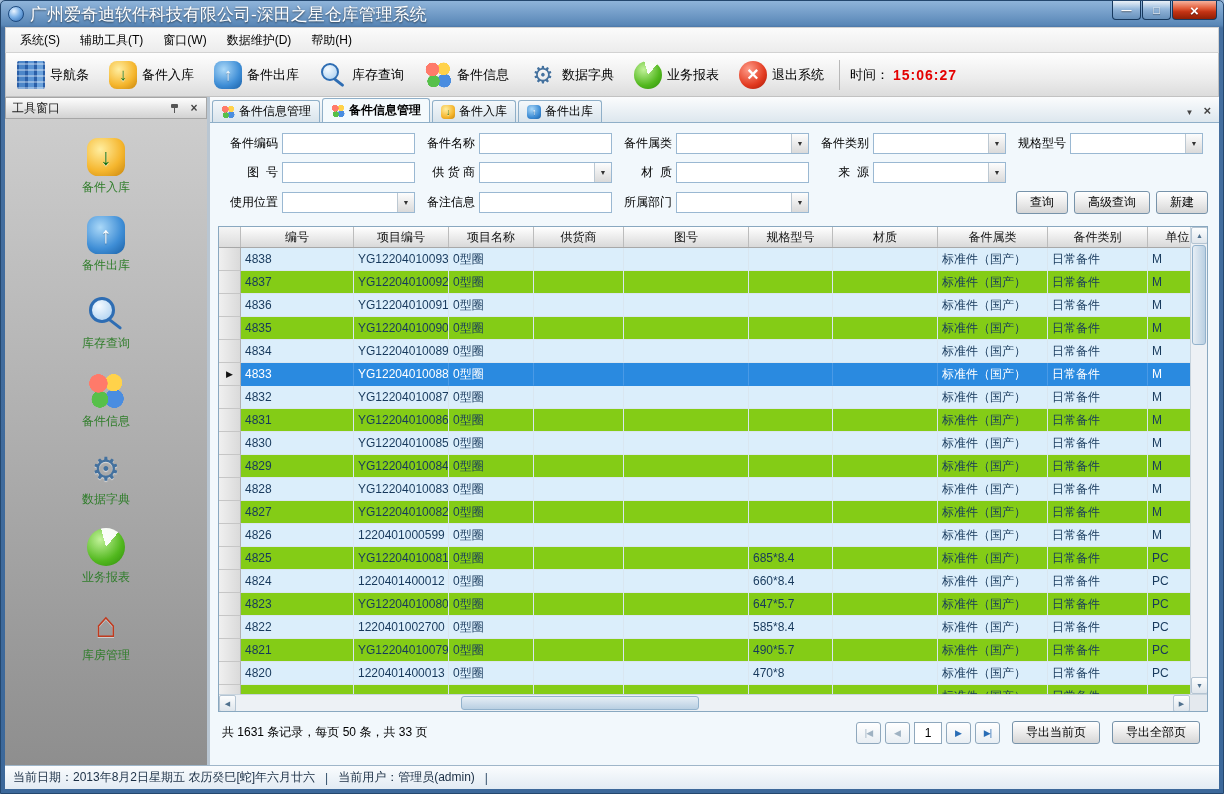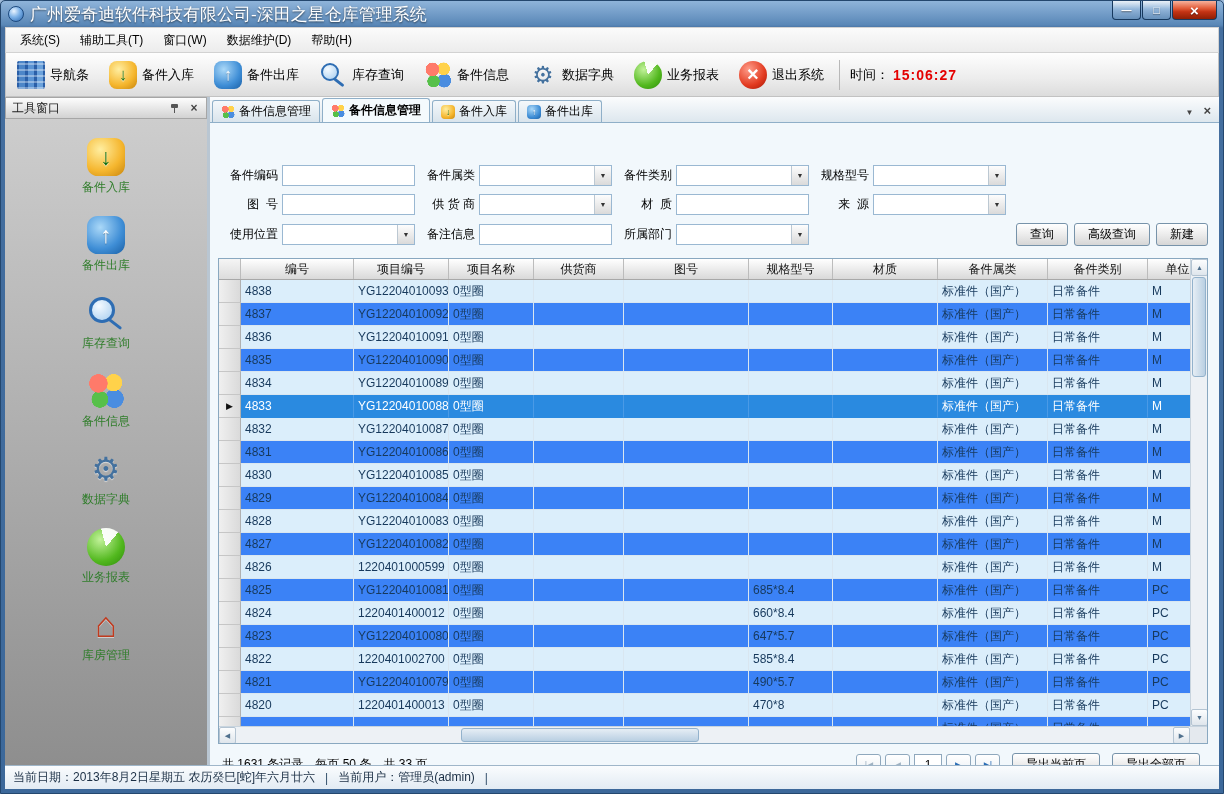--- a/index.html
+++ b/index.html
@@ -71,41 +71,41 @@
 .tabstrip{height:26px;flex:none;display:flex;align-items:flex-end;background:linear-gradient(#fbfcfd,#dde7ee);border-bottom:1px solid #8fafc8;padding:2px 44px 0 2px;position:relative;}
 .tabs{display:flex;align-items:flex-end;gap:2px;}
 .tab{display:flex;align-items:center;gap:4px;height:22px;padding:0 8px;border:1px solid #8fafc8;border-bottom:none;border-radius:3px 3px 0 0;background:linear-gradient(#f4f8fb,#d9e4ec);font-size:12px;white-space:nowrap;}
 .tab.active{height:24px;background:#f4fafd;font-weight:bold;}
 .ts-controls{position:absolute;right:8px;top:6px;display:flex;gap:10px;align-items:center;color:#444;}
 .ts-chevron::after{content:"▼";font-size:8px;}
 .ts-close::after{content:"×";font-size:13px;font-weight:bold;}
 .tab-page{flex:1;display:flex;flex-direction:column;background:#f2f8fc;overflow:hidden;}
 
 
-.search-panel{flex:none;padding:10px 8px 2px;margin-top:32px;}
+.search-panel{flex:none;padding:10px 8px 2px;}
 .s-row{display:flex;align-items:center;margin-bottom:8px;width:990px;}
 .s-cell{display:flex;align-items:center;width:197px;flex:none;}
 .s-label{width:60px;flex:none;text-align:right;margin-right:4px;white-space:pre;font-size:12px;}
 .s-input{flex:1;height:21px;border:1px solid #9ab8d2;background:#fff;font:inherit;padding:0 3px;min-width:0;}
 .s-select{flex:1;height:21px;border:1px solid #9ab8d2;background:#fff;display:flex;align-items:center;min-width:0;}
 .s-value{flex:1;padding:0 3px;overflow:hidden;}
 .s-arrow{width:17px;height:100%;background:linear-gradient(#fdfdfd,#dadada);border-left:1px solid #bcc8d2;display:flex;align-items:center;justify-content:center;flex:none;}
 .s-arrow::after{content:"▼";font-size:7px;color:#333;}
 .s-spacer{flex:1;}
 .btn{height:23px;padding:0 13px;border:1px solid #7793aa;border-radius:3px;background:linear-gradient(#ffffff,#eeeeee 45%,#d6d6d6);font:inherit;font-size:12px;margin-left:6px;white-space:nowrap;}
 
 
 .grid{flex:none;width:990px;height:486px;margin:2px 0 0 8px;border:1px solid #89a8c0;background:#fff;display:flex;flex-direction:column;overflow:hidden;}
 .g-main{flex:1;display:flex;overflow:hidden;}
 .g-content{flex:1;overflow:hidden;}
 .g-header{display:flex;height:21px;background:linear-gradient(#ffffff,#d9d9d9);border-bottom:1px solid #a8a8a8;}
 .g-hcell{flex:none;display:flex;align-items:center;justify-content:center;border-right:1px solid #bcbcbc;font-size:12px;color:#111;overflow:hidden;white-space:nowrap;}
 .g-indh{background:linear-gradient(#f5f5f5,#dcdcdc);}
 .g-body{flex:1;overflow:hidden;}
-.g-row{display:flex;height:23px;background:#3b82f6;}
+.g-row{display:flex;height:23px;background:#84cc16;}
 .g-row.alt{background:#dbeefb;}
 .g-row.selected{background:#2a8ae0;}
 .g-ind{flex:none;background:linear-gradient(90deg,#f0f0f0,#dadada);border-right:1px solid #b0b0b0;border-bottom:1px solid #c6c6c6;display:flex;align-items:center;justify-content:center;font-size:9px;color:#111;}
 .g-cell{flex:none;display:flex;align-items:center;padding:0 4px;border-right:1px solid #d9e6f0;border-bottom:1px solid #d9e6f0;font-size:12px;color:#17395c;overflow:hidden;white-space:nowrap;}
 .g-row.selected .g-cell{color:#fff;border-right-color:#4a9ae6;border-bottom-color:#2a8ae0;}
 
 
 .v-scrollbar{width:17px;flex:none;display:flex;flex-direction:column;background:#edf1f5;border-left:1px solid #c8d4de;}
 .sb-btn{width:17px;height:17px;flex:none;background:linear-gradient(#fcfdfe,#dfe6ec);border:1px solid #b4c4d2;border-radius:2px;display:flex;align-items:center;justify-content:center;color:#50718e;font-size:7px;}
 .sb-btn.up::after{content:"▲";}
@@ -267,20 +267,24 @@
           <span class="ts-close"></span>
         </div>
       </div>
 
       <div class="tab-page">
 
         <div class="search-panel" id="search-panel">
             <div class="s-row">
               <div class="s-cell">
                 <span class="s-label">备件编码</span>
+                <input class="s-input" style="">
+              </div>
+              <div class="s-cell">
+                <span class="s-label">备件名称</span>
                 <input class="s-input" style="">
               </div>
               <div class="s-cell">
                 <span class="s-label">备件属类</span>
                 <div class="s-select">
                   <span class="s-value"></span>
                   <span class="s-arrow"></span>
                 </div>
               </div>
               <div class="s-cell">

